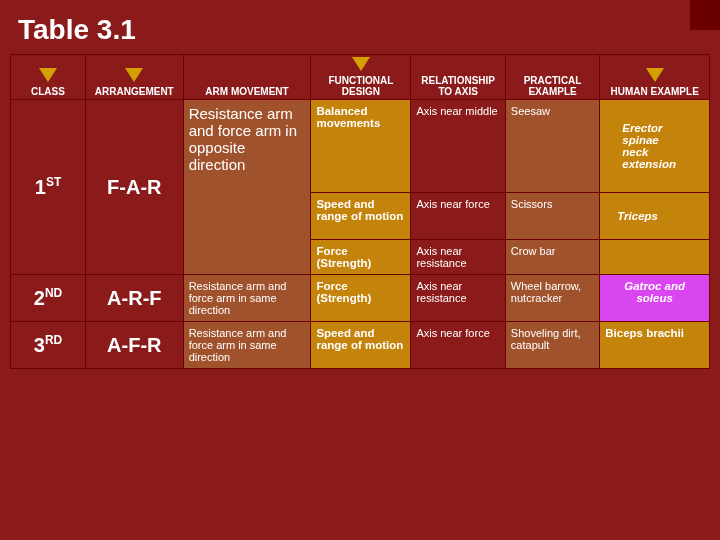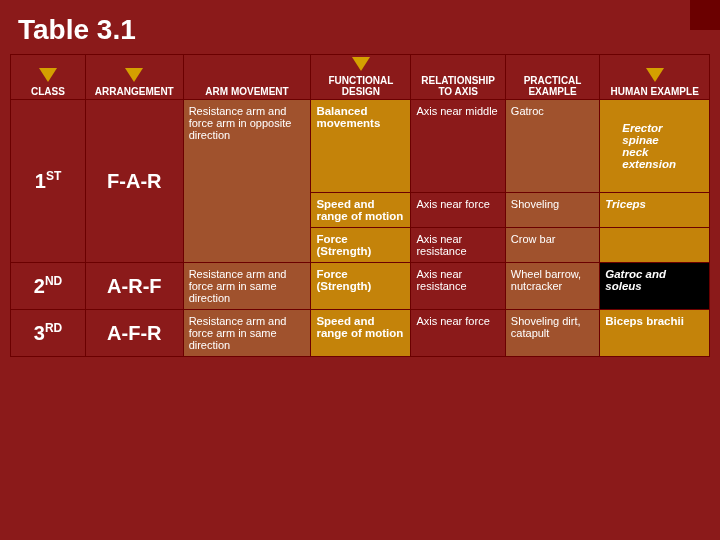--- a/index.html
+++ b/index.html
@@ -112,46 +112,46 @@
           <th>
             <div class="arrow-cell"><div class="down-arrow"></div></div>
             <div class="header-label">HUMAN EXAMPLE</div>
           </th>
         </tr>
       </thead>
       <tbody id="table-body">
       <tr>
             <td rowspan="3" style="background: rgb(139, 26, 26); color: white; font-size: 20px; font-weight: bold; text-align: center; vertical-align: middle; width: 60px;">1<sup style="font-size:12px;">ST</sup></td>
             <td rowspan="3" style="background: rgb(139, 26, 26); color: white; font-size: 20px; font-weight: bold; text-align: center; vertical-align: middle; width: 70px;">F-A-R</td>
-            <td rowspan="3" style="background: rgb(160, 82, 45); color: white; font-size: 11px; vertical-align: top; width: 115px; padding: 5px;">Resistance arm and force arm in opposite direction</td>
+            <td rowspan="3" style="background: rgb(160, 82, 45); color: white; font-size: 15px; vertical-align: top; width: 115px; padding: 5px;">Resistance arm and force arm in opposite direction</td>
             <td style="background: rgb(196, 131, 10); color: white; font-weight: bold; font-size: 11.5px; vertical-align: top; width: 90px; padding: 5px;">Balanced movements</td>
             <td style="background: rgb(139, 26, 26); color: white; font-size: 11px; vertical-align: top; width: 85px; padding: 5px;">Axis near middle</td>
-            <td style="background: rgb(160, 82, 45); color: white; font-size: 11px; vertical-align: top; width: 85px; padding: 5px;">Gatroc</td>
+            <td style="background: rgb(160, 82, 45); color: white; font-size: 11px; vertical-align: top; width: 85px; padding: 5px;">Seesaw</td>
             <td style="background: rgb(196, 131, 10); color: white; font-weight: bold; font-style: italic; font-size: 11.5px; vertical-align: top; width: 90px; padding: 22px;">Erector spinae neck extension</td>
           </tr>
           <tr>
             <td style="background: rgb(196, 131, 10); color: white; font-weight: bold; font-size: 11.5px; vertical-align: top; width: 90px; padding: 5px;">Speed and range of motion</td>
             <td style="background: rgb(139, 26, 26); color: white; font-size: 11px; vertical-align: top; width: 85px; padding: 5px;">Axis near force</td>
-            <td style="background: rgb(160, 82, 45); color: white; font-size: 11px; vertical-align: top; width: 85px; padding: 5px;">Shoveling</td>
-            <td style="background: rgb(196, 131, 10); color: white; font-weight: bold; font-style: italic; font-size: 11.5px; vertical-align: top; width: 90px; padding: 5px;">Triceps</td>
+            <td style="background: rgb(160, 82, 45); color: white; font-size: 11px; vertical-align: top; width: 85px; padding: 5px;">Scissors</td>
+            <td style="background: rgb(196, 131, 10); color: white; font-weight: bold; font-style: italic; font-size: 11.5px; vertical-align: top; width: 90px; padding: 17px;">Triceps</td>
           </tr>
           <tr>
             <td style="background: rgb(196, 131, 10); color: white; font-weight: bold; font-size: 11.5px; vertical-align: top; width: 90px; padding: 5px;">Force (Strength)</td>
             <td style="background: rgb(139, 26, 26); color: white; font-size: 11px; vertical-align: top; width: 85px; padding: 5px;">Axis near resistance</td>
             <td style="background: rgb(160, 82, 45); color: white; font-size: 11px; vertical-align: top; width: 85px; padding: 5px;">Crow bar</td>
             <td style="background: rgb(196, 131, 10); color: white; font-weight: bold; font-style: italic; font-size: 11.5px; vertical-align: top; width: 90px; padding: 5px;"></td>
           </tr>
           <tr>
             <td rowspan="1" style="background: rgb(139, 26, 26); color: white; font-size: 20px; font-weight: bold; text-align: center; vertical-align: middle; width: 60px; border-radius: 10px;">2<sup style="font-size:12px;">ND</sup></td>
             <td rowspan="1" style="background: rgb(139, 26, 26); color: white; font-size: 20px; font-weight: bold; text-align: center; vertical-align: middle; width: 70px;">A-R-F</td>
             <td rowspan="1" style="background: rgb(160, 82, 45); color: white; font-size: 11px; vertical-align: top; width: 115px; padding: 5px;">Resistance arm and force arm in same direction</td>
             <td style="background: rgb(196, 131, 10); color: white; font-weight: bold; font-size: 11.5px; vertical-align: top; width: 90px; padding: 5px;">Force (Strength)</td>
             <td style="background: rgb(139, 26, 26); color: white; font-size: 11px; vertical-align: top; width: 85px; padding: 5px;">Axis near resistance</td>
             <td style="background: rgb(160, 82, 45); color: white; font-size: 11px; vertical-align: top; width: 85px; padding: 5px;">Wheel barrow, nutcracker</td>
-            <td style="background: #000000; color: white; font-weight: bold; font-style: italic; font-size: 11.5px; vertical-align: top; width: 90px; padding: 5px;">Gatroc and soleus</td>
+            <td style="background: #d946ef; color: white; font-weight: bold; font-style: italic; font-size: 11.5px; vertical-align: top; width: 90px; padding: 5px; text-align: center;">Gatroc and soleus</td>
           </tr>
           <tr>
             <td rowspan="1" style="background: rgb(139, 26, 26); color: white; font-size: 20px; font-weight: bold; text-align: center; vertical-align: middle; width: 60px;">3<sup style="font-size:12px;">RD</sup></td>
             <td rowspan="1" style="background: rgb(139, 26, 26); color: white; font-size: 20px; font-weight: bold; text-align: center; vertical-align: middle; width: 70px;">A-F-R</td>
             <td rowspan="1" style="background: rgb(160, 82, 45); color: white; font-size: 11px; vertical-align: top; width: 115px; padding: 5px;">Resistance arm and force arm in same direction</td>
             <td style="background: rgb(196, 131, 10); color: white; font-weight: bold; font-size: 11.5px; vertical-align: top; width: 90px; padding: 5px;">Speed and range of motion</td>
             <td style="background: rgb(139, 26, 26); color: white; font-size: 11px; vertical-align: top; width: 85px; padding: 5px;">Axis near force</td>
             <td style="background: rgb(160, 82, 45); color: white; font-size: 11px; vertical-align: top; width: 85px; padding: 5px;">Shoveling dirt, catapult</td>
             <td style="background: rgb(196, 131, 10); color: white; font-weight: bold; font-size: 11.5px; vertical-align: top; width: 90px; padding: 5px;">Biceps brachii</td>
           </tr>

